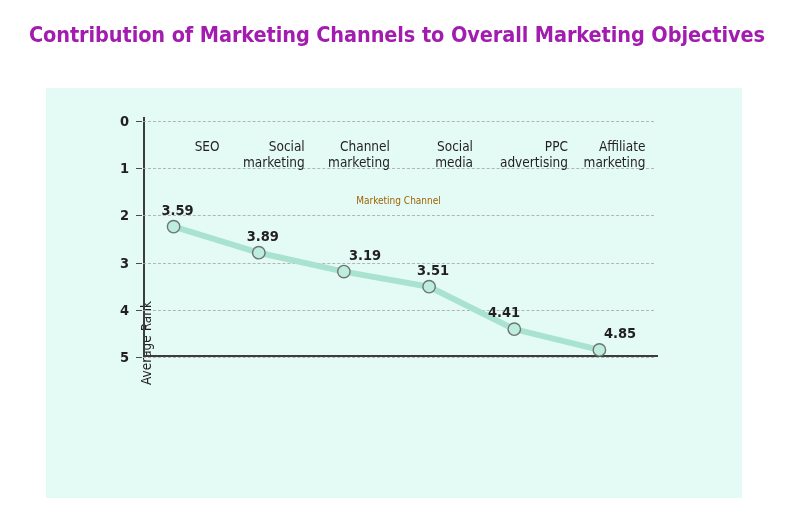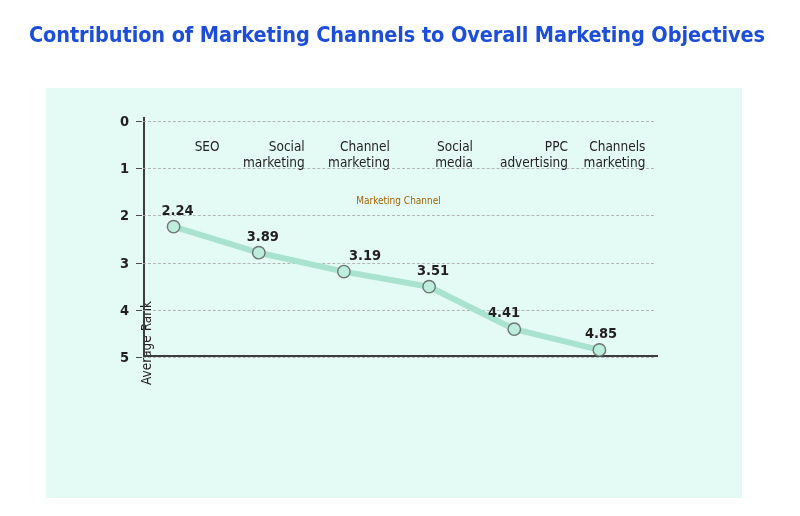--- a/index.html
+++ b/index.html
@@ -16,21 +16,21 @@
   }
 
   #page-title {
     position: absolute;
     left: 29px;
     top: 22px;
     font-family: "DejaVu Sans Condensed", "Liberation Sans Narrow", "Liberation Sans", sans-serif;
     font-size: 21.5px;
     font-weight: 600;
     letter-spacing: -0.1px;
-    color: #1d4ed8;
+    color: #a21caf;
     white-space: nowrap;
   }
 
   #chart-panel {
     position: absolute;
     left: 46px;
     top: 88px;
     width: 696px;
     height: 410px;
     background: #e3fbf4;
@@ -186,26 +186,26 @@
         <polyline points="30.6,105.7 115.8,131.7 200.9,150.6 286.1,165.7 371.3,208.2 456.4,228.9" fill="none" stroke="#a9e3d0" stroke-width="6" stroke-linejoin="round" stroke-linecap="round"></polyline>
         <circle cx="30.6" cy="105.7" r="6.2" fill="#bdeedd" stroke="#6d7571" stroke-width="1.4"></circle>
         <circle cx="115.8" cy="131.7" r="6.2" fill="#bdeedd" stroke="#6d7571" stroke-width="1.4"></circle>
         <circle cx="200.9" cy="150.6" r="6.2" fill="#bdeedd" stroke="#6d7571" stroke-width="1.4"></circle>
         <circle cx="286.1" cy="165.7" r="6.2" fill="#bdeedd" stroke="#6d7571" stroke-width="1.4"></circle>
         <circle cx="371.3" cy="208.2" r="6.2" fill="#bdeedd" stroke="#6d7571" stroke-width="1.4"></circle>
         <circle cx="456.4" cy="228.9" r="6.2" fill="#bdeedd" stroke="#6d7571" stroke-width="1.4"></circle>
       </svg>
 
     <div id="value-labels-layer">
-        <div class="value-label" style="left: 34.5833px; top: 96.728px;">2.24</div>
+        <div class="value-label" style="left: 34.5833px; top: 96.728px;">3.59</div>
         <div class="value-label" style="left: 119.75px; top: 122.688px;">3.89</div>
         <div class="value-label" style="left: 222px; top: 141.568px;">3.19</div>
         <div class="value-label" style="left: 290.083px; top: 156.672px;">3.51</div>
         <div class="value-label" style="left: 361px; top: 199.152px;">4.41</div>
-        <div class="value-label" style="left: 458px; top: 219.92px;">4.85</div>
+        <div class="value-label" style="left: 477px; top: 219.92px;">4.85</div>
       </div>
     <div id="x-labels-layer">
         <div class="x-tick-label" style="left: 30.5833px;">
           <div>SEO</div>
         </div>
         <div class="x-tick-label" style="left: 115.75px;">
           <div>Social</div>
           <div>marketing</div>
         </div>
         <div class="x-tick-label" style="left: 200.917px;">
@@ -214,21 +214,21 @@
         </div>
         <div class="x-tick-label" style="left: 284px;">
           <div>Social</div>
           <div>media</div>
         </div>
         <div class="x-tick-label" style="left: 379px;">
           <div>PPC</div>
           <div>advertising</div>
         </div>
         <div class="x-tick-label" style="left: 456.417px;">
-          <div>Channels</div>
+          <div>Affiliate</div>
           <div>marketing</div>
         </div>
       </div>
 
     <div id="axis-x-title">Marketing Channel</div>
   </div>
 
 </div>
 
 </body></html>

